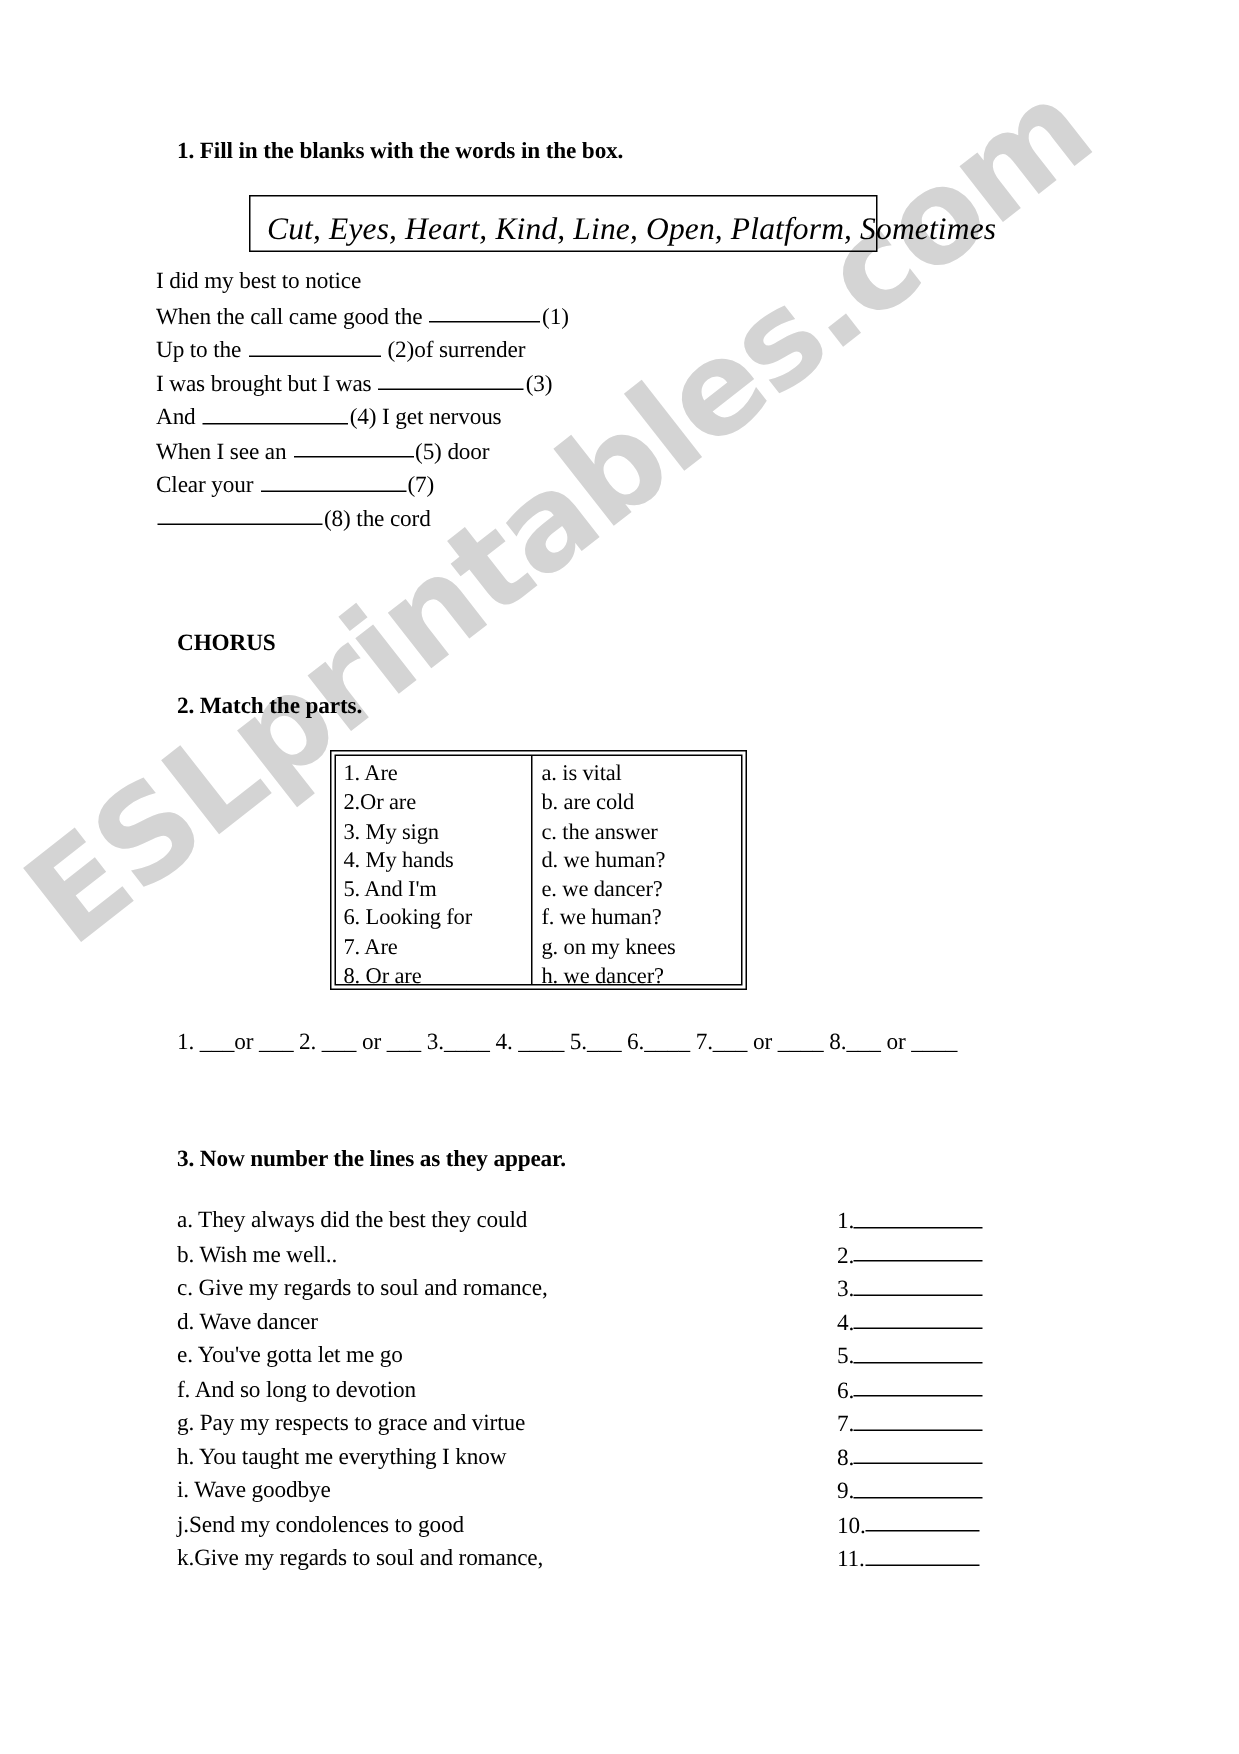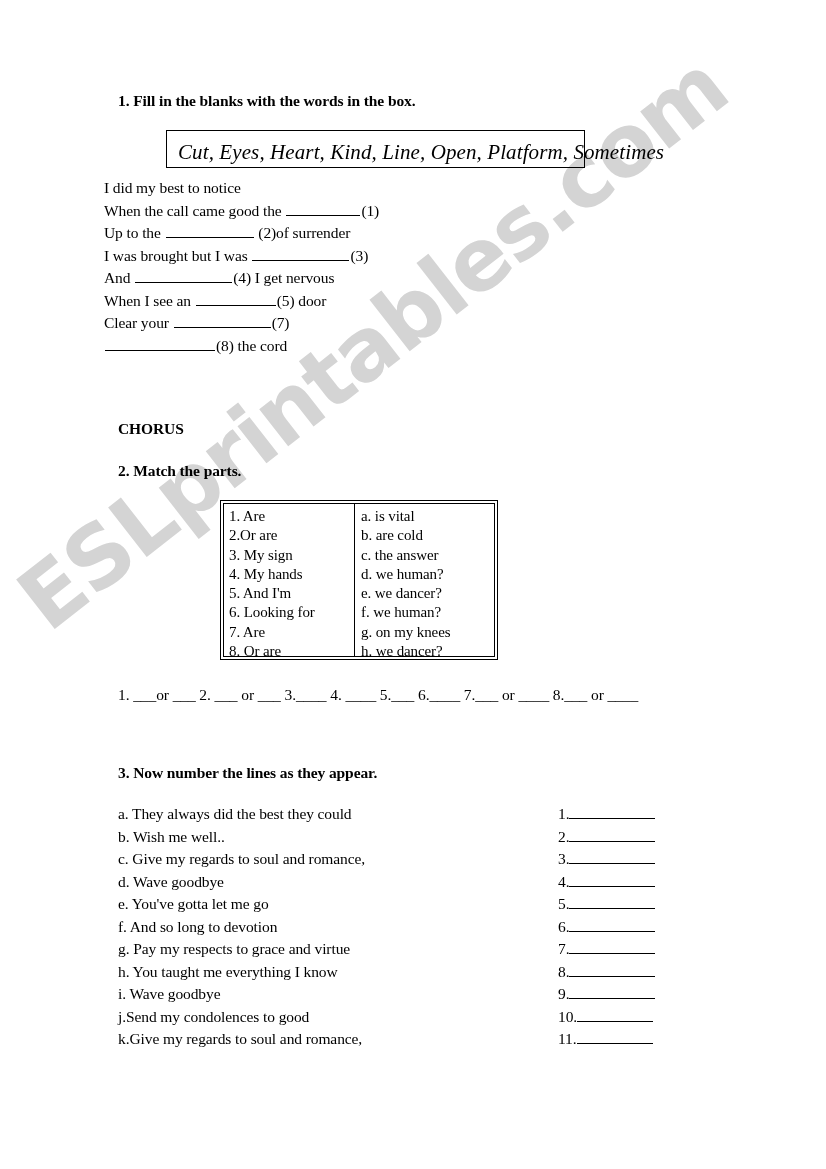--- a/index.html
+++ b/index.html
@@ -233,21 +233,21 @@
   </div>
 
   <div class="abs" id="match-answers">1. ___or ___ 2. ___ or ___ 3.____ 4. ____ 5.___ 6.____ 7.___ or ____ 8.___ or ____</div>
 
   <div class="abs heading" id="h3">3. Now number the lines as they appear.</div>
 
   <div class="abs" id="order-list">
       <div class="order-item">a. They always did the best they could</div>
       <div class="order-item">b. Wish me well..</div>
       <div class="order-item">c. Give my regards to soul and romance,</div>
-      <div class="order-item">d. Wave goodbye</div>
+      <div class="order-item">d. Wave dancer</div>
       <div class="order-item">e. You've gotta let me go</div>
       <div class="order-item">f. And so long to devotion</div>
       <div class="order-item">g. Pay my respects to grace and virtue</div>
       <div class="order-item">h. You taught me everything I know</div>
       <div class="order-item">i. Wave goodbye</div>
       <div class="order-item">j.Send my condolences to good</div>
       <div class="order-item">k.Give my regards to soul and romance,</div>
     </div>
 
   <div class="abs" id="order-blanks">

